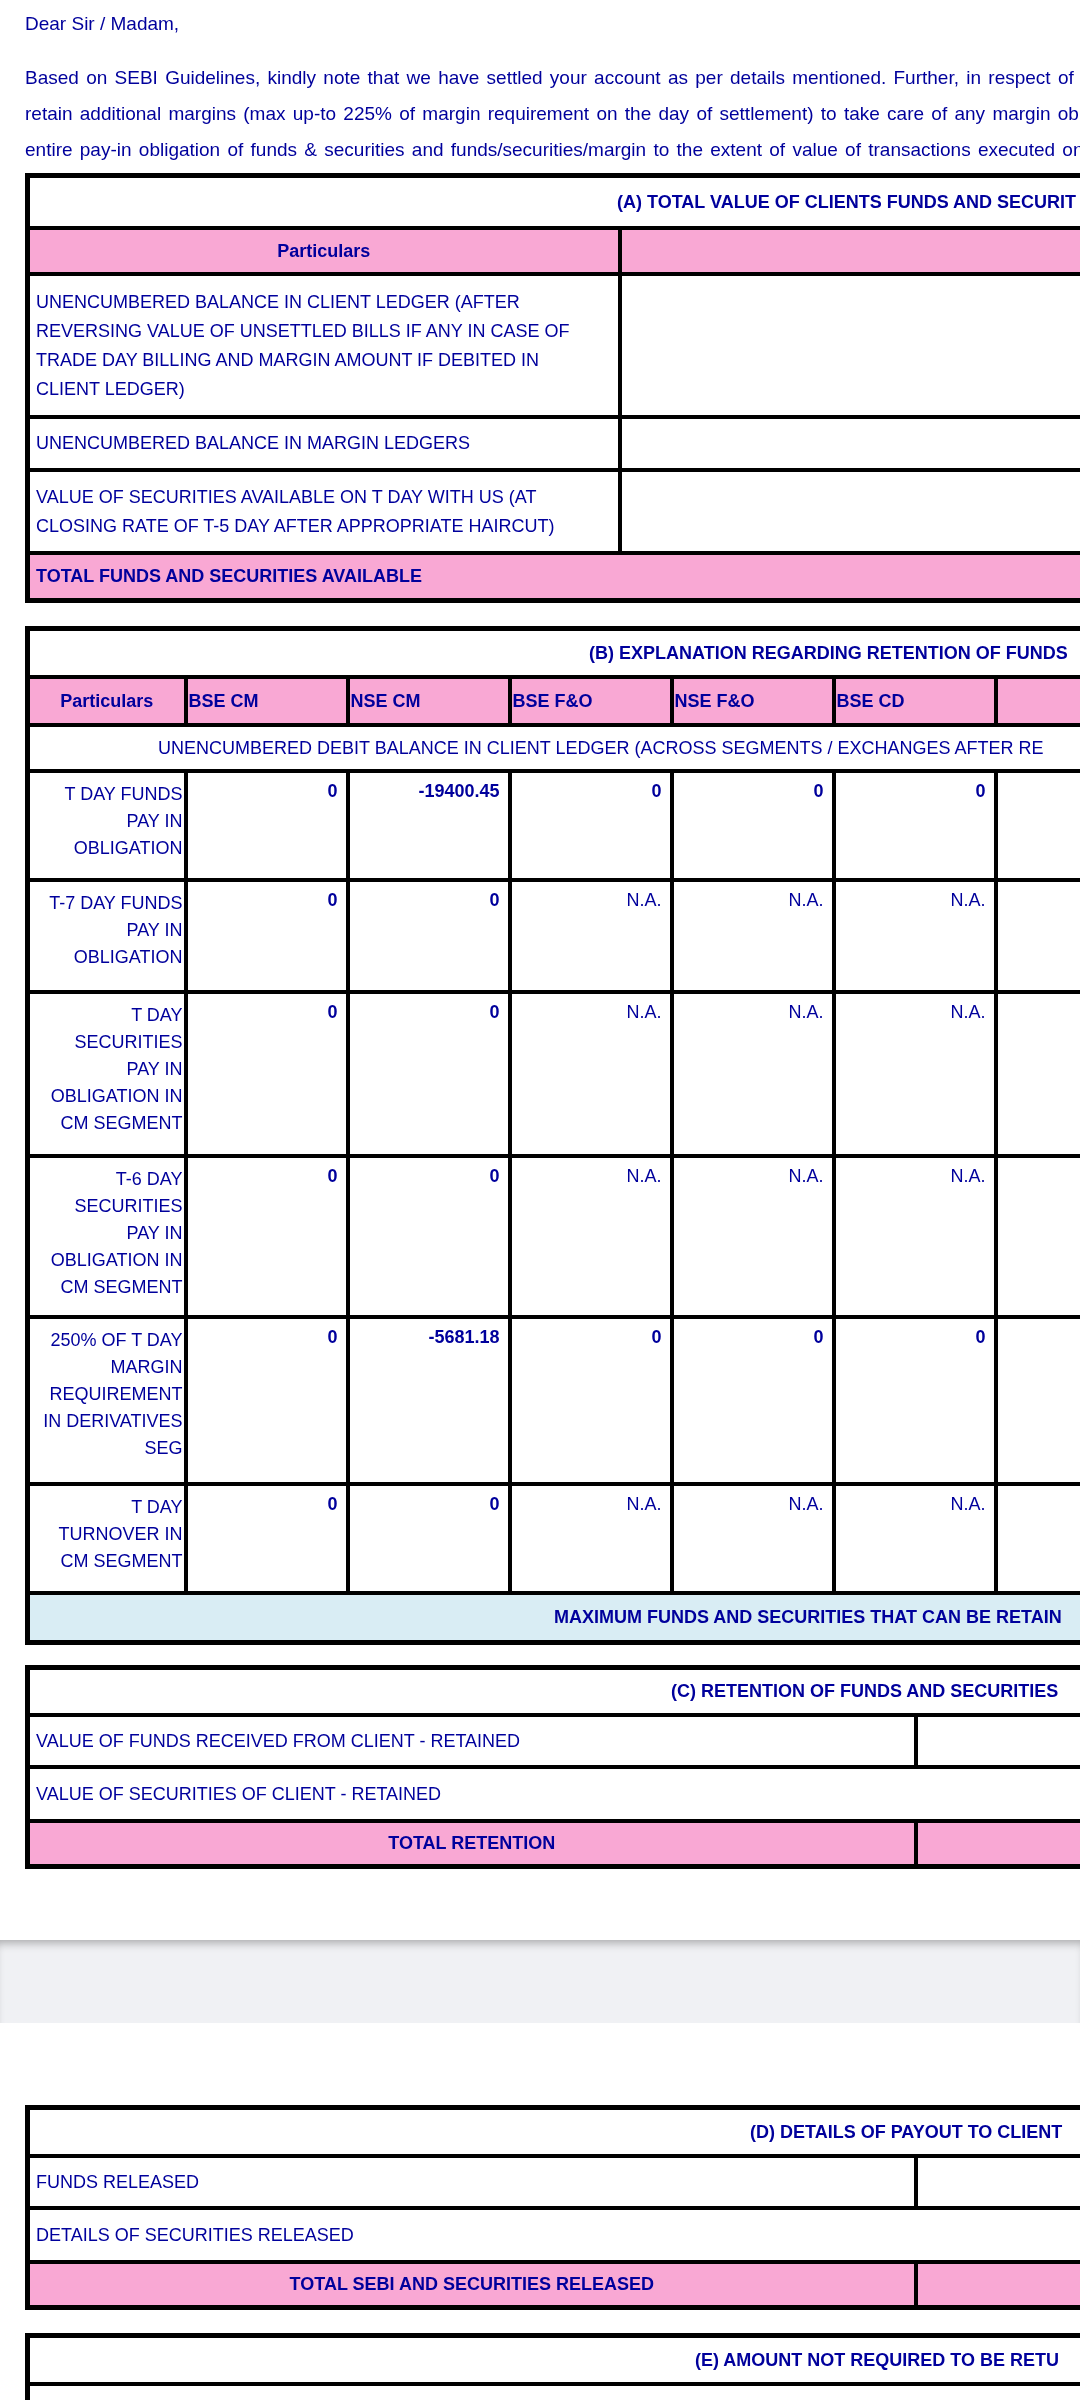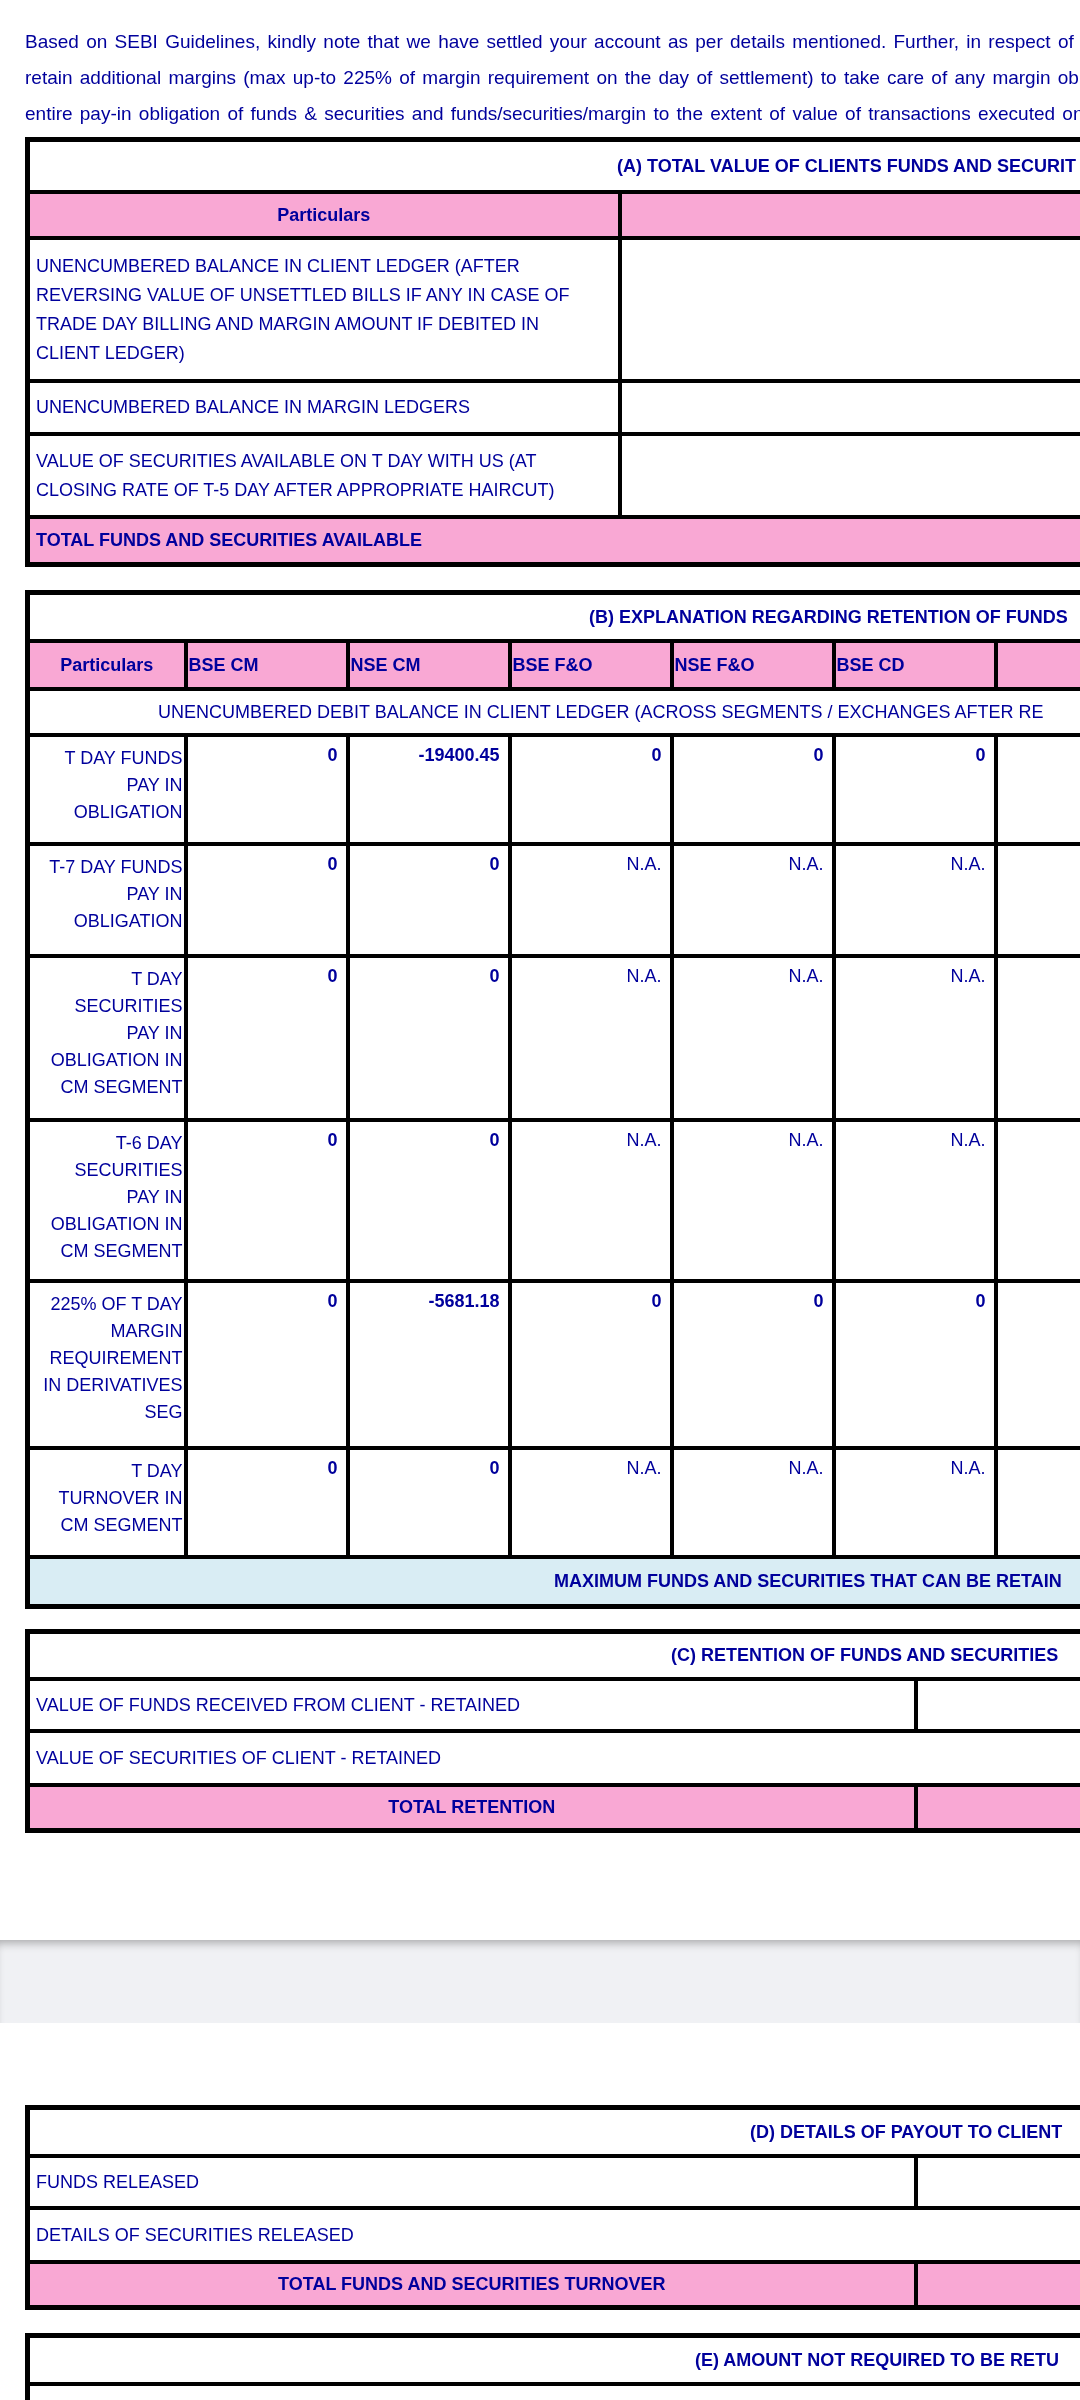--- a/index.html
+++ b/index.html
@@ -35,20 +35,21 @@
   .mt-b{margin-top:23px;}
   .mt-c{margin-top:20px;}
   .mt-d{margin-top:0;}
   .mt-e{margin-top:23px;}
 </style>
 </head>
 <body>
 
 <div class="card-upper">
 
+  <div class="greeting">Dear Sir / Madam,</div>
 
   <div class="para">
     <div>Based on SEBI Guidelines, kindly note that we have settled your account as per details mentioned. Further, in respect of derivat</div>
     <div>retain additional margins (max up-to 225% of margin requirement on the day of settlement) to take care of any margin obliga</div>
     <div>entire pay-in obligation of funds &amp; securities and funds/securities/margin to the extent of value of transactions executed on th</div>
   </div>
 
   <table class="mt-a">
     <colgroup>
         <col style="width:592px">
@@ -153,21 +154,21 @@
 OBLIGATION IN
 CM SEGMENT</td>
       <td class="bval">0</td>
       <td class="bval">0</td>
       <td class="bval na">N.A.</td>
       <td class="bval na">N.A.</td>
       <td class="bval na">N.A.</td>
       <td></td>
     </tr>
     <tr>
-      <td class="blabel" style="height:154px">225% OF T DAY
+      <td class="blabel" style="height:154px">250% OF T DAY
 MARGIN
 REQUIREMENT
 IN DERIVATIVES
 SEG</td>
       <td class="bval">0</td>
       <td class="bval">-5681.18</td>
       <td class="bval">0</td>
       <td class="bval">0</td>
       <td class="bval">0</td>
       <td></td>
@@ -228,21 +229,21 @@
       <td colspan="2" class="title-cell" style="height:42px;padding-left:720px">(D) DETAILS OF PAYOUT TO CLIENT</td>
     </tr>
     <tr>
       <td class="lbl" style="height:36px">FUNDS RELEASED</td>
       <td></td>
     </tr>
     <tr>
       <td colspan="2" class="lbl" style="height:38px">DETAILS OF SECURITIES RELEASED</td>
     </tr>
     <tr>
-      <td class="cyan footCenter" style="height:39px">TOTAL FUNDS AND SECURITIES TURNOVER</td>
+      <td class="cyan footCenter" style="height:39px">TOTAL SEBI AND SECURITIES RELEASED</td>
       <td class="cyan"></td>
     </tr>
   </tbody>
     </table>
 
   <table class="mt-e">
     <colgroup>
         <col style="width:888px">
         <col style="width:1047px">
       </colgroup>

